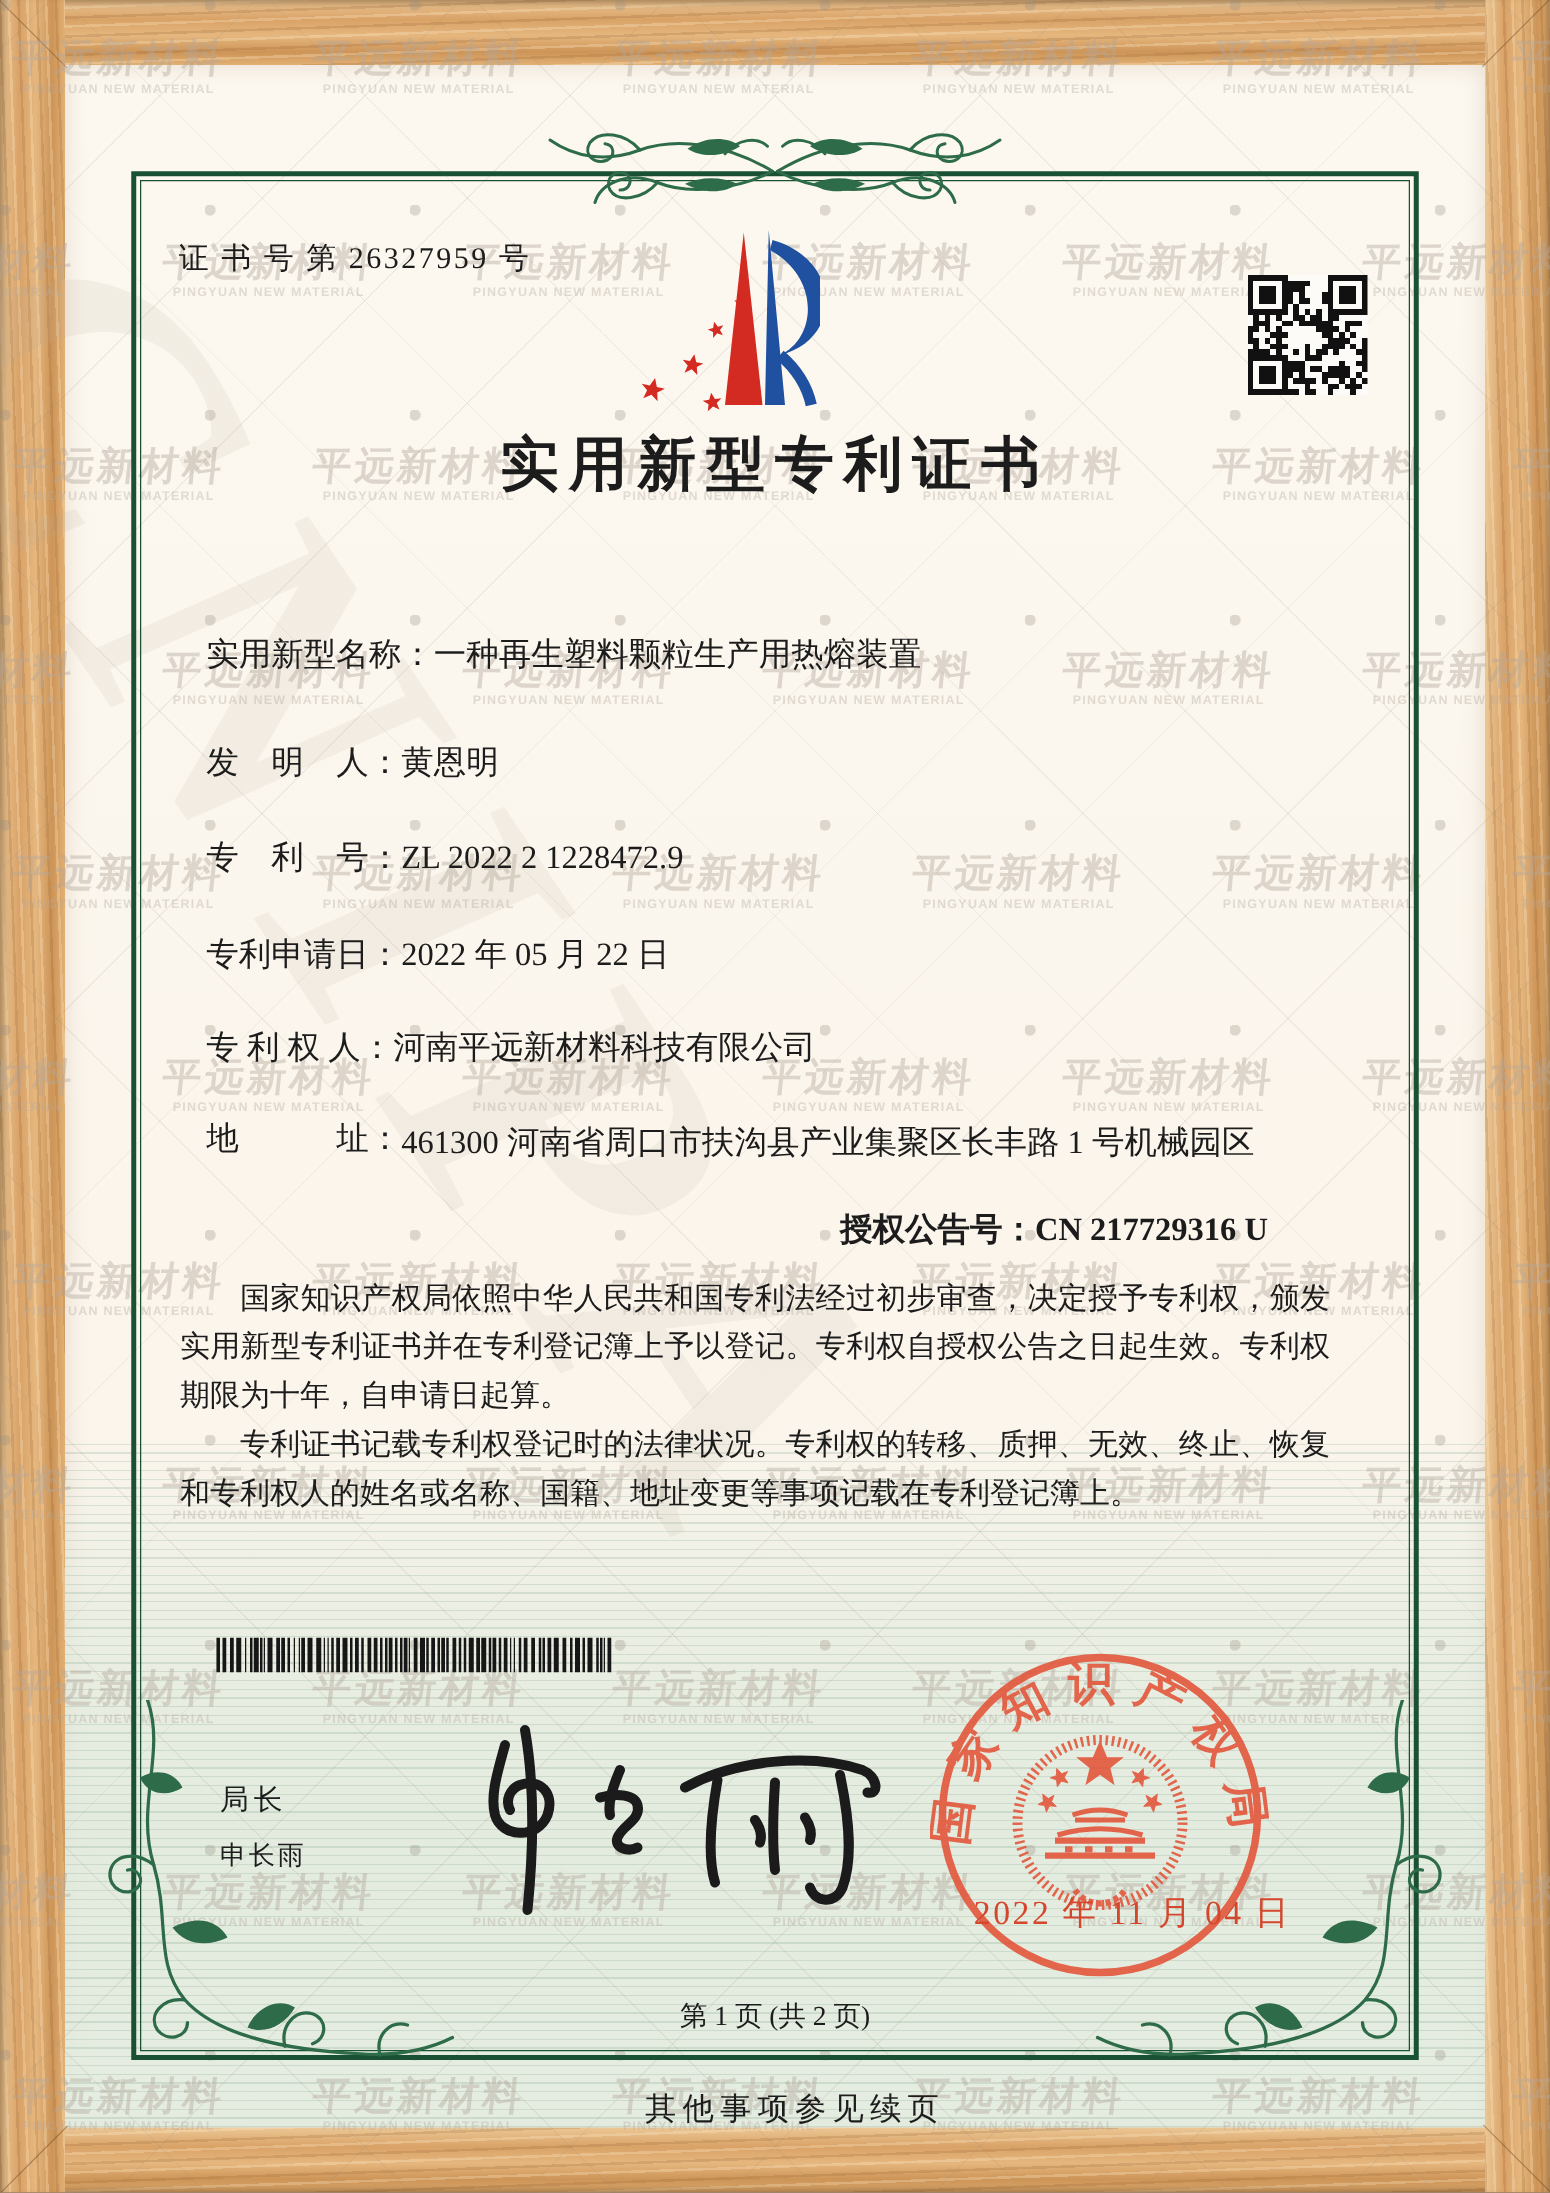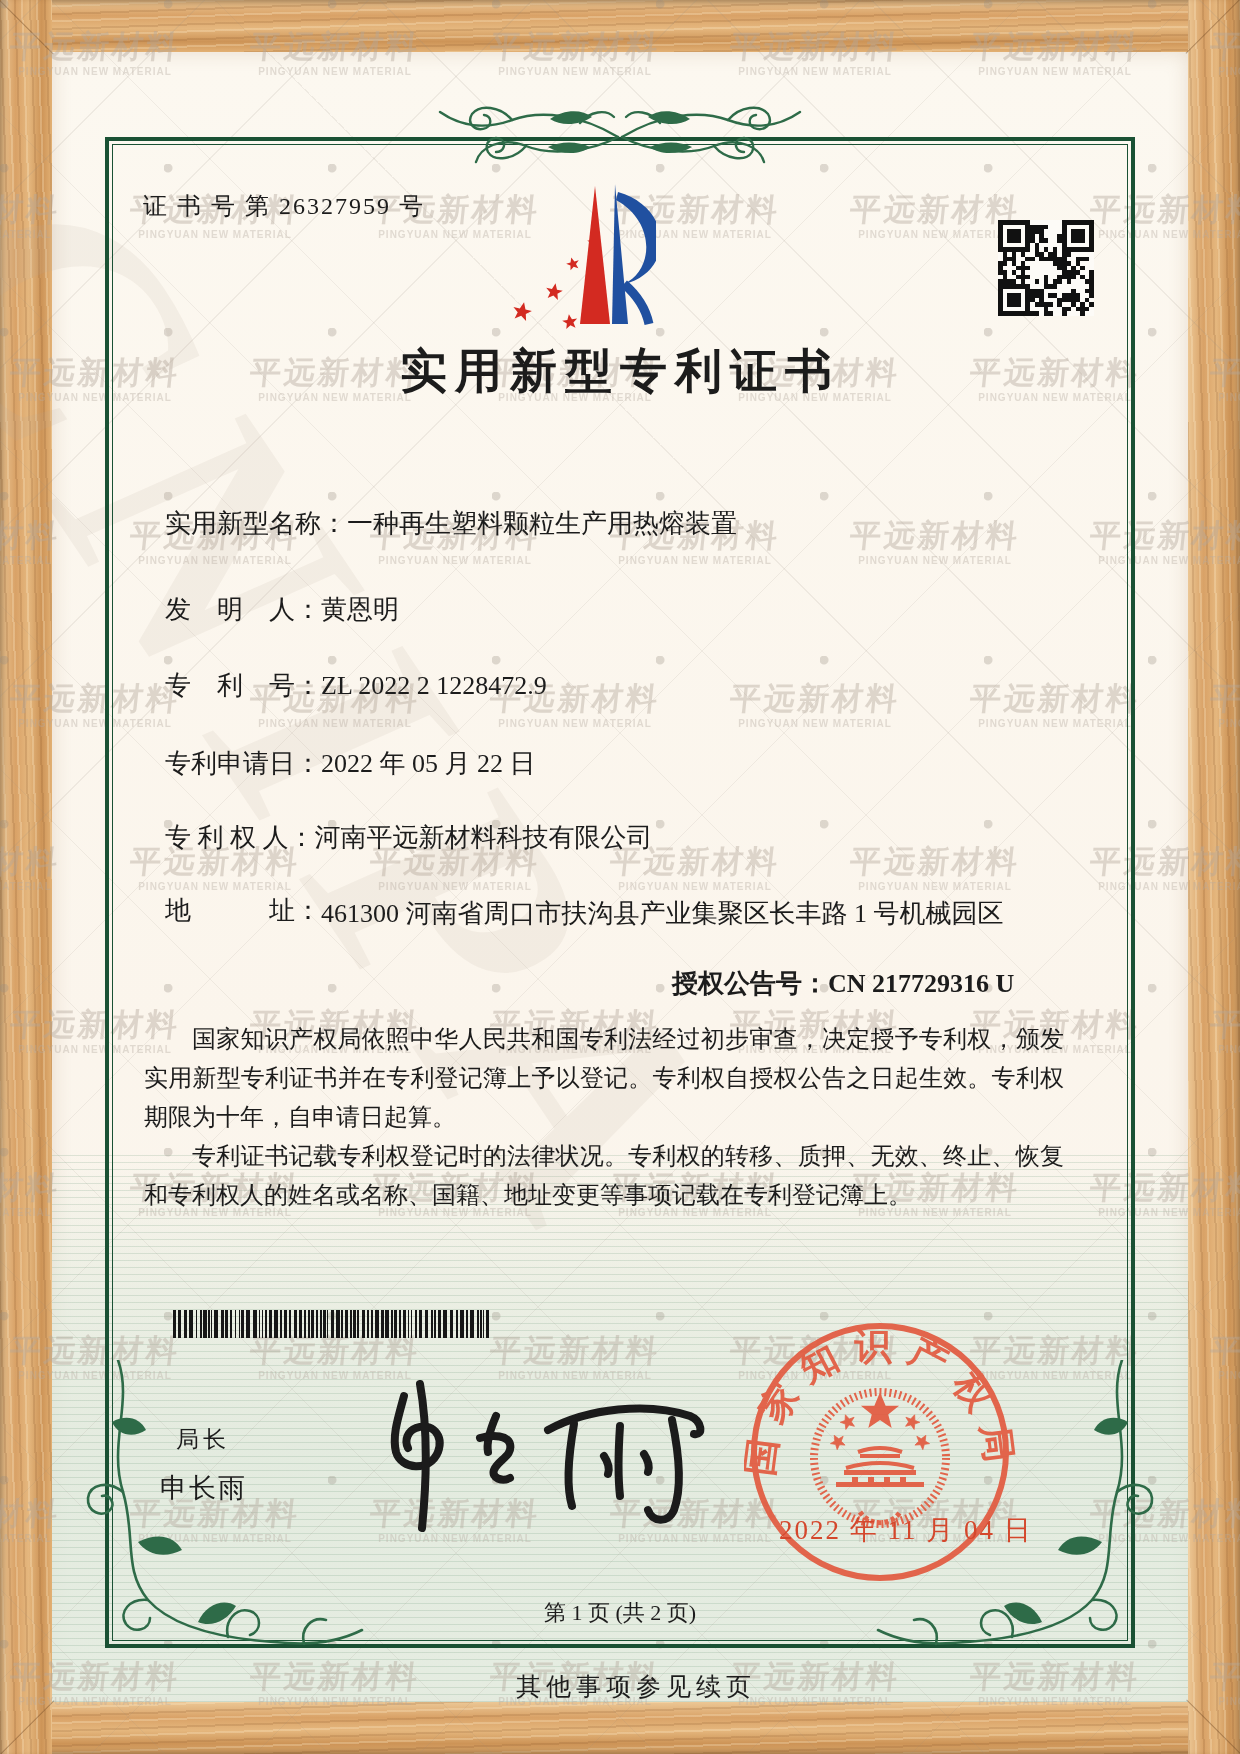--- a/index.html
+++ b/index.html
@@ -53,21 +53,21 @@
   .c{position:absolute;z-index:4;color:#1c1c1c;}
   #cert-number{left:143px;top:190px;font-size:24px;letter-spacing:2px;}
   #title{left:0;top:340px;width:1240px;text-align:center;font-size:47px;font-weight:bold;letter-spacing:8px;}
   .frow{left:165px;font-size:26px;white-space:nowrap;}
   .frow .lab{color:#1c1c1c;}
   #row-address{display:flex;white-space:normal;}
   #row-address .val{width:750px;line-height:42px;}
   #paras{left:144px;top:1020px;width:920px;font-size:24px;line-height:39px;text-align:justify;}
   #paras p{margin:0;text-indent:2em;}
   #director-label{left:176px;top:1424px;font-size:23px;letter-spacing:4px;}
-  #director-name{left:160px;top:1470px;font-size:27px;letter-spacing:2px;}
+  #director-name{left:176px;top:1470px;font-size:21px;letter-spacing:2px;}
   #seal-date{left:779px;top:1512px;font-size:27px;color:#d4472c;letter-spacing:2px;z-index:5;}
   #page-number{left:0;top:1598px;width:1240px;text-align:center;font-size:22px;}
   #continuation-note{left:16px;top:1670px;width:1240px;text-align:center;font-size:25px;letter-spacing:5px;}
   svg{display:block;}
 </style>
 </head>
 <body>
 
 <div id="page">
 

